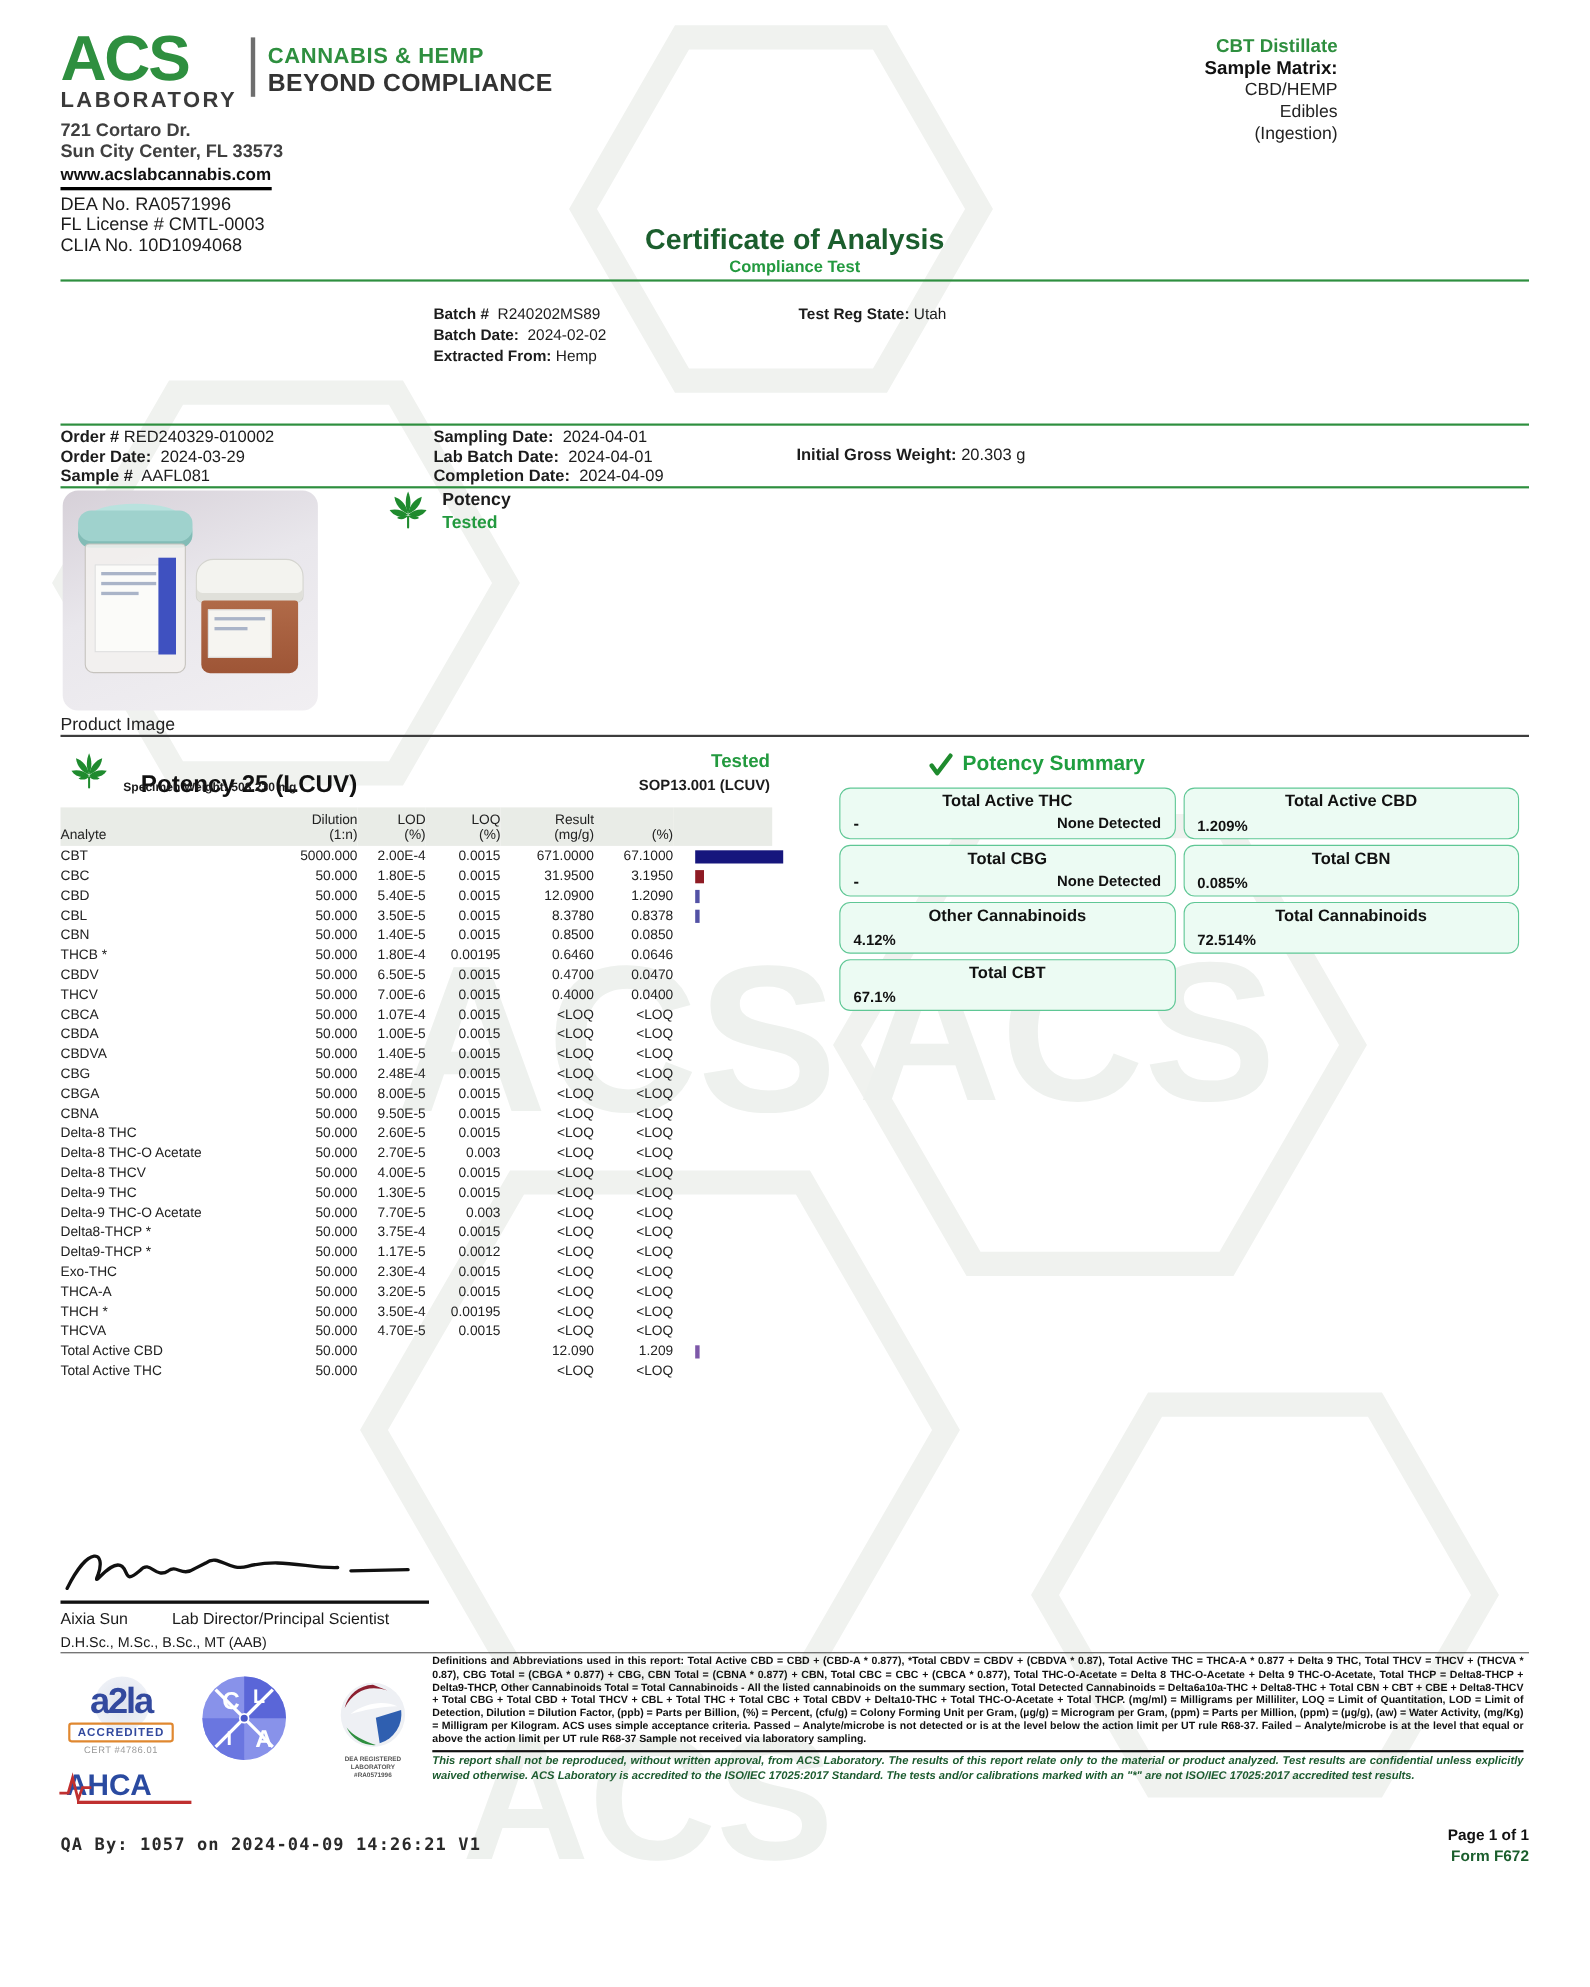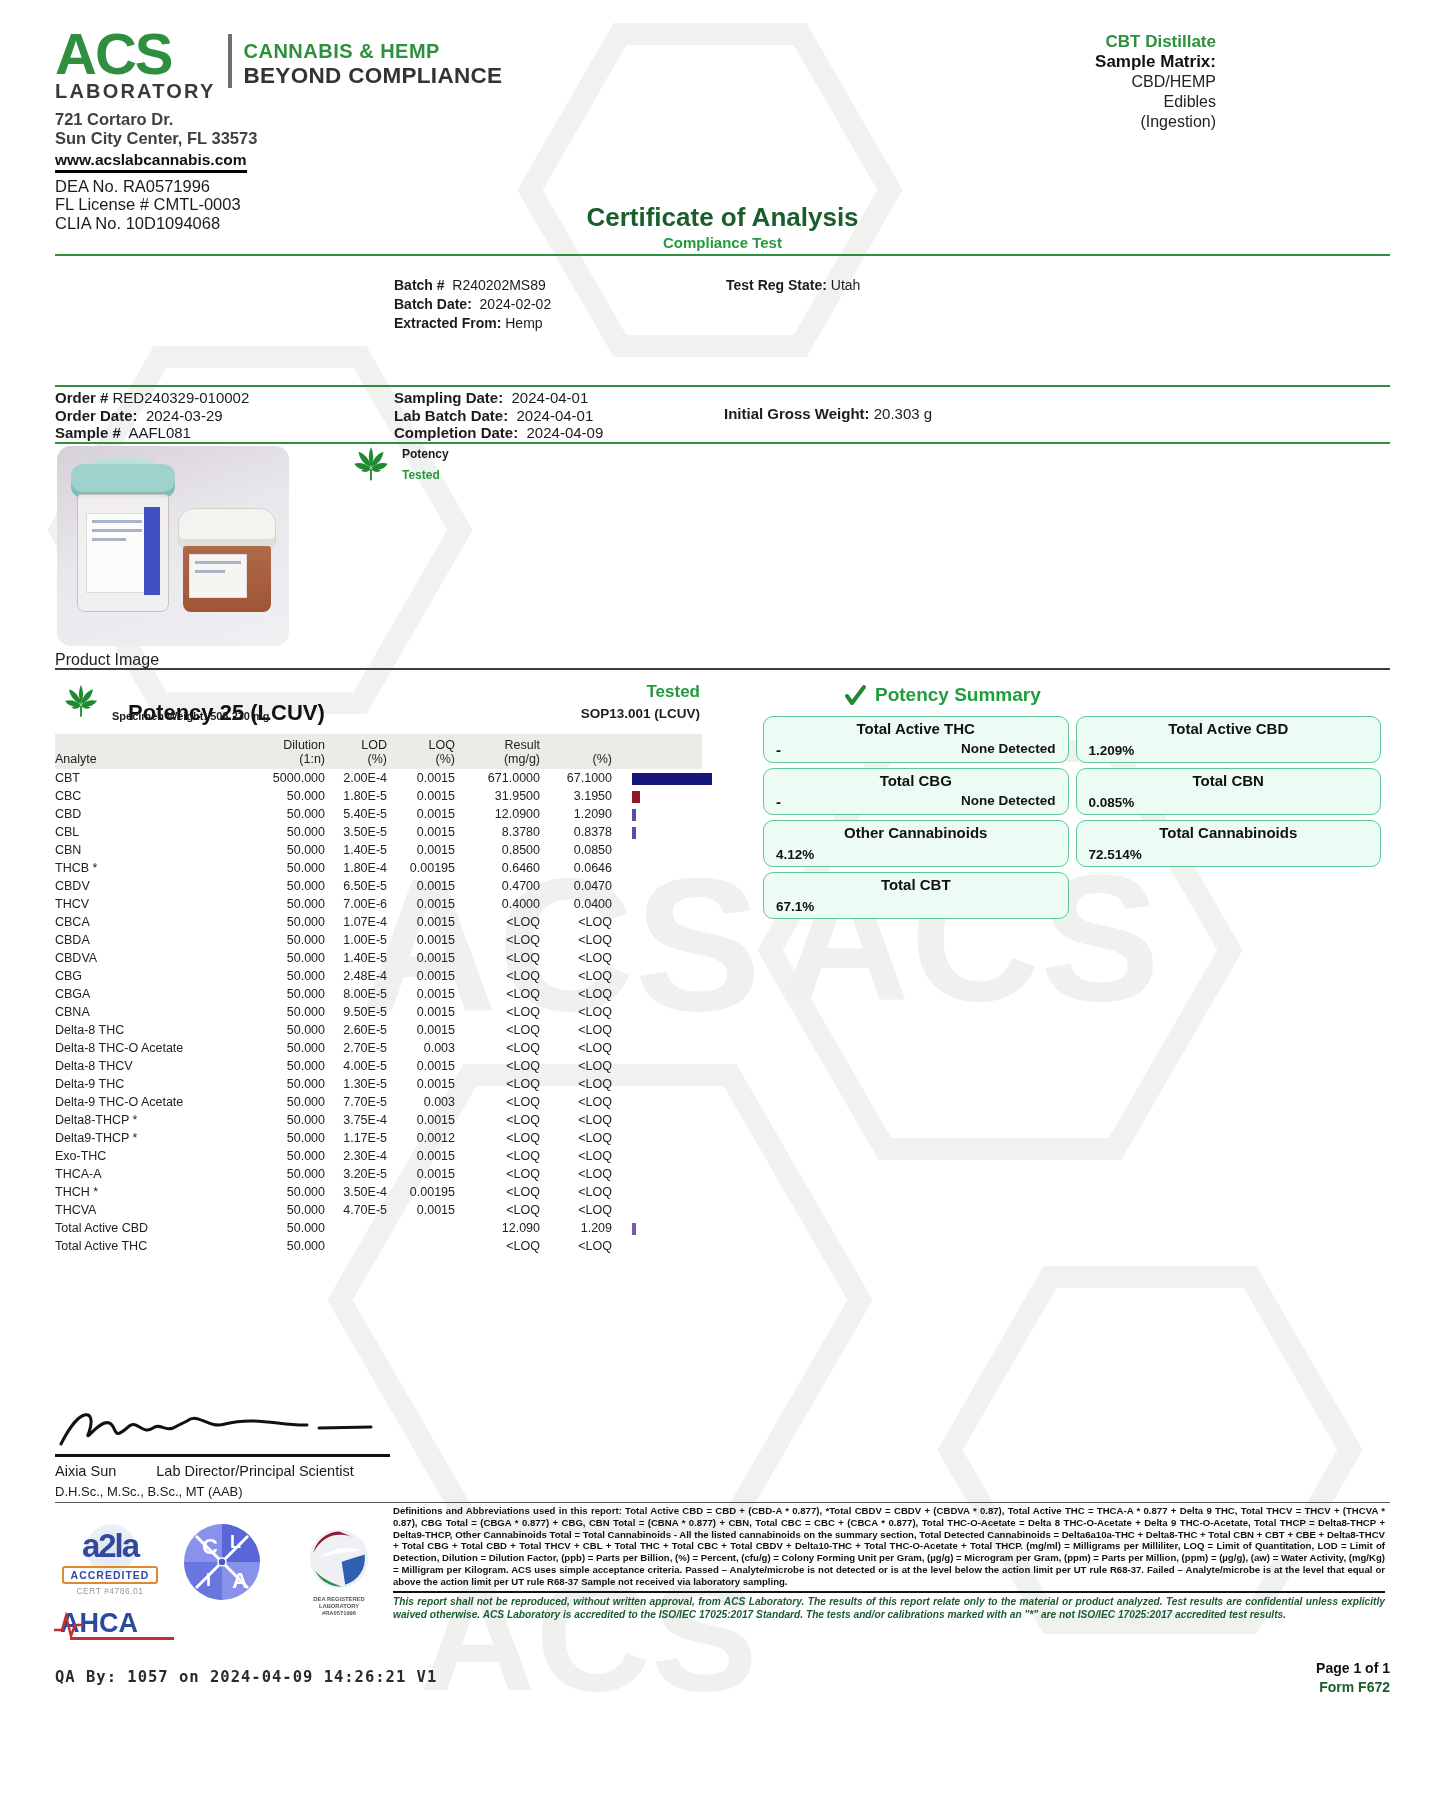--- a/index.html
+++ b/index.html
@@ -57,21 +57,21 @@
   .jarL .sticker { position:absolute; left:66px; top:12px; width:16px; height:88px; background:#3f51c0; }
   .tline { height:3px; background:#aab4c8; margin:6px 5px 0 5px; }
   .jarR { position:absolute; left:124px; top:62px; width:92px; height:108px; }
   .jarR .lid { position:absolute; left:-3px; top:0; width:98px; height:40px; background:#f3f3ef; border:1px solid #d4d4cf; border-radius:16px 16px 6px 6px; box-shadow:inset 0 -8px 0 #e0e0da; }
   .jarR .body { position:absolute; left:2px; top:38px; width:88px; height:66px; background:linear-gradient(180deg,#b06a48,#9e5536); border-radius:3px 3px 8px 8px; }
   .jarR .label { position:absolute; left:6px; top:8px; width:58px; height:44px; background:#f6f5f1; border:1px solid #ddd; }
   .pimg-cap { position:absolute; left:55px; top:651px; font-size:16px; color:#222; }
 
   
   .pbadge { position:absolute; left:348px; top:444px; display:flex; gap:8px; }
-  .pbadge .txt { font-size:12px; font-weight:800; line-height:21px; }
+  .pbadge .txt { font-size:16px; font-weight:800; line-height:21px; }
   .pbadge .t2 { color:#239a3f; }
 
   
   .potency { position:absolute; left:55px; top:680px; width:647px; }
   .pot-head { position:relative; height:50px; }
   .pot-leaf { position:absolute; left:4px; top:2px; }
   .pot-title { position:absolute; left:73px; top:0; font-size:22px; font-weight:700; color:#111;margin-top:20px; }
   .pot-spec { position:absolute; left:57px; top:30px; font-size:11px; font-weight:800; }
   .pot-tested { position:absolute; right:2px; top:2px; font-size:17px; font-weight:800; color:#239a3f; }
   .pot-sop { position:absolute; right:2px; top:26px; font-size:13.5px; font-weight:800; }

